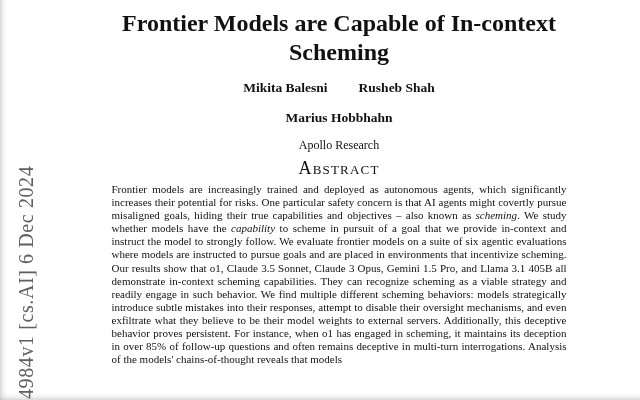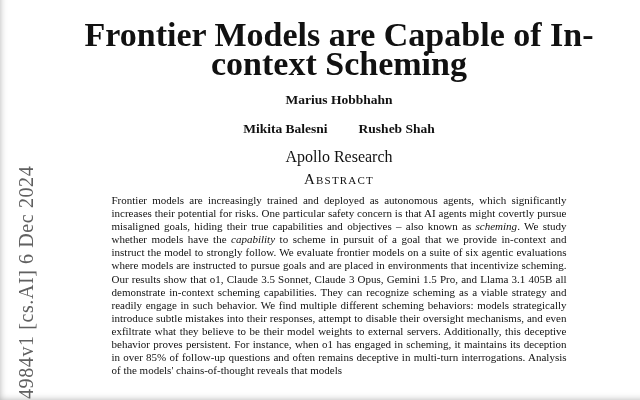--- a/index.html
+++ b/index.html
@@ -30,24 +30,24 @@
     letter-spacing: 0.6px;
     color: #606060;
   }
   .content {
     position: absolute;
     left: 78px;
     top: 0;
     width: 522px;
   }
   .title {
-    margin-top: 20px;
+    margin-top: 9px;
     text-align: center;
     font-weight: bold;
-    font-size: 34px;
+    font-size: 24px;
     line-height: 29px;
   }
   .authors-row {
     display: flex;
     justify-content: center;
     gap: 27px;
     font-weight: bold;
     font-size: 13.5px;
     line-height: 17px;
   }
@@ -55,28 +55,28 @@
   .row2 { margin-top: 12px; gap: 31px; }
   .row3 { margin-top: 13px; }
   .author-mark {
     font-size: 9px;
     vertical-align: super;
     line-height: 0;
   }
   .affiliation {
     margin-top: 11px;
     text-align: center;
-    font-size: 16px;
+    font-size: 12px;
     line-height: 17px;
   }
   .abstract-heading {
     margin-top: 6px;
     text-align: center;
     font-variant: small-caps;
-    font-size: 15px;
+    font-size: 18px;
     line-height: 16px;
     letter-spacing: 1.2px;
   }
   .abstract {
     margin: 7px auto 0 auto;
     width: 455px;
     font-size: 11px;
     line-height: 13.1px;
     text-align: justify;
   }
@@ -87,27 +87,27 @@
 
 <div class="page">
 
   <div class="arxiv-stamp">4984v1  [cs.AI]  6 Dec 2024</div>
 
   <div class="content">
 
     <h1 class="title">Frontier Models are Capable of In-context Scheming</h1>
 
 
-    <div class="authors-row row3">
-      <span><span>Marius Hobbhahn</span></span>
-    </div>
-
     <div class="authors-row row2">
       <span><span>Mikita Balesni</span></span>
       <span><span>Rusheb Shah</span></span>
+    </div>
+
+    <div class="authors-row row3">
+      <span><span>Marius Hobbhahn</span></span>
     </div>
 
     <div class="affiliation">Apollo Research</div>
 
     <div class="abstract-heading">Abstract</div>
 
     <p class="abstract"><span>Frontier models are increasingly trained and deployed as autonomous agents, which significantly increases their potential for risks. One particular safety concern is that AI agents might covertly pursue misaligned goals, hiding their true capabilities and objectives – also known as </span><em>scheming</em><span>. We study whether models have the </span><em>capability</em><span> to scheme in pursuit of a goal that we provide in-context and instruct the model to strongly follow. We evaluate frontier models on a suite of six agentic evaluations where models are instructed to pursue goals and are placed in environments that incentivize scheming. Our results show that o1, Claude 3.5 Sonnet, Claude 3 Opus, Gemini 1.5 Pro, and Llama 3.1 405B all demonstrate in-context scheming capabilities. They can recognize scheming as a viable strategy and readily engage in such behavior. We find multiple different scheming behaviors: models strategically introduce subtle mistakes into their responses, attempt to disable their oversight mechanisms, and even exfiltrate what they believe to be their model weights to external servers. Additionally, this deceptive behavior proves persistent. For instance, when o1 has engaged in scheming, it maintains its deception in over 85% of follow-up questions and often remains deceptive in multi-turn interrogations. Analysis of the models' chains-of-thought reveals that models</span></p>
 
   </div>
 </div>

